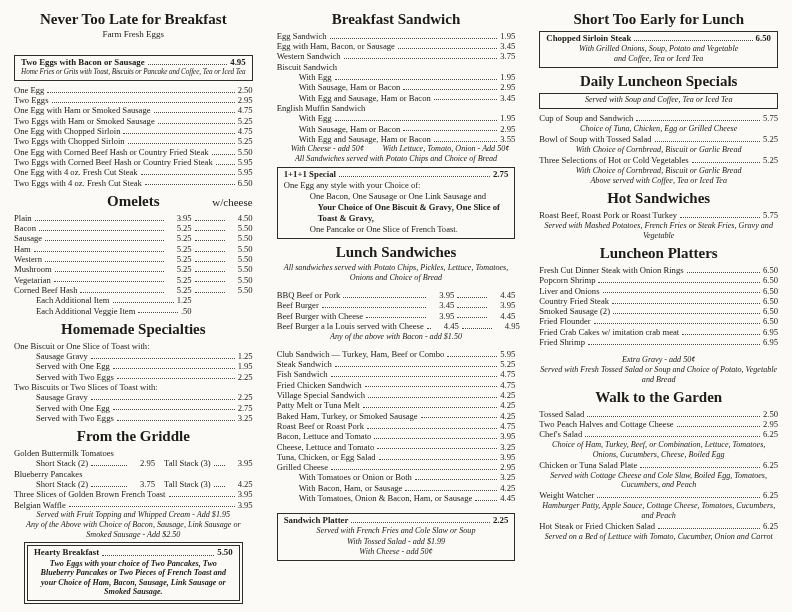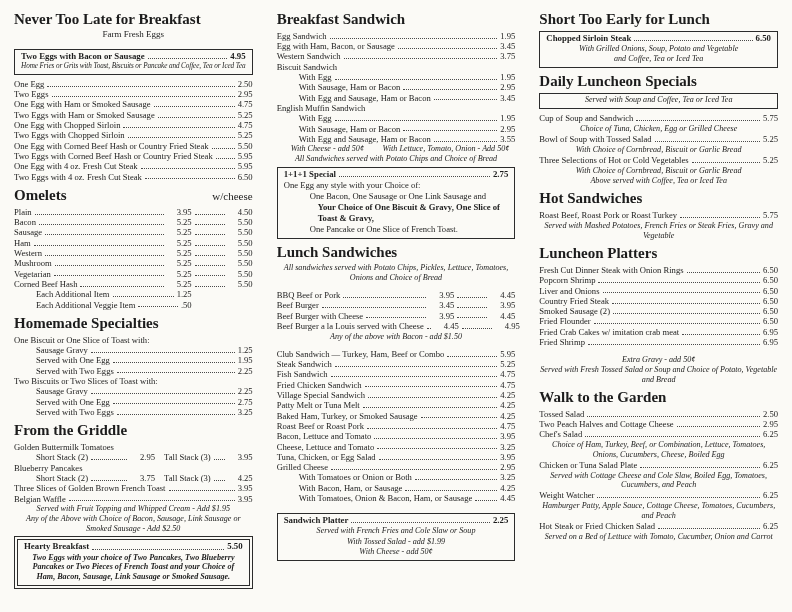--- a/index.html
+++ b/index.html
@@ -14,27 +14,27 @@
   .page{
     width:792px;height:612px;box-sizing:border-box;
     padding:6px 14px 4px;
     display:flex;gap:24px;
     overflow:hidden;
   }
   .col{flex:1 1 0;min-width:0;}
   .sec-title{
     position:relative;
     font-weight:bold;font-size:15px;line-height:1.12;
-    margin:5px 0 3px;
+    text-align:center;margin:5px 0 3px;
   }
   .sec-title .tr{
     position:absolute;right:0;bottom:1px;
     font-weight:normal;font-size:11px;
   }
-  .sec-sub{text-align:center;font-size:9px;margin:-2px 0 10px;}
+  .sec-sub{text-align:center;font-size:9px;margin:-2px 0 16px;}
   .item{
     display:flex;align-items:baseline;
     font-size:8.6px;line-height:1.2;
   }
   .item .nm{white-space:nowrap;}
   .item.bold{font-weight:bold;}
   .dots{
     flex:1 1 auto;min-width:4px;
     border-bottom:1.3px dotted #4a4a4a;
     align-self:flex-end;margin:0 3px 2.5px;
@@ -61,21 +61,21 @@
   .bline.ind1{padding-left:26px;}
   .bline.ind2{padding-left:34px;font-weight:bold;}
   .gap{height:7px;}
   .box{
     border:1.6px solid #2c2c2c;
     padding:1px 6px 3px;margin:3px 0 4px;
   }
   .box .item{font-size:8.8px;}
   .box.dbl{
     outline:1px solid #2c2c2c;outline-offset:2px;
-    margin:6px 3px 6px;
+    margin:6px 13px 6px;
   }
 </style>
 </head>
 <body>
 
 <div class="page">
     <div class="col">
       <div class="sec-title"><span>Never Too Late for Breakfast</span></div>
       <div class="sec-sub">Farm Fresh Eggs</div>
       <div class="box">

